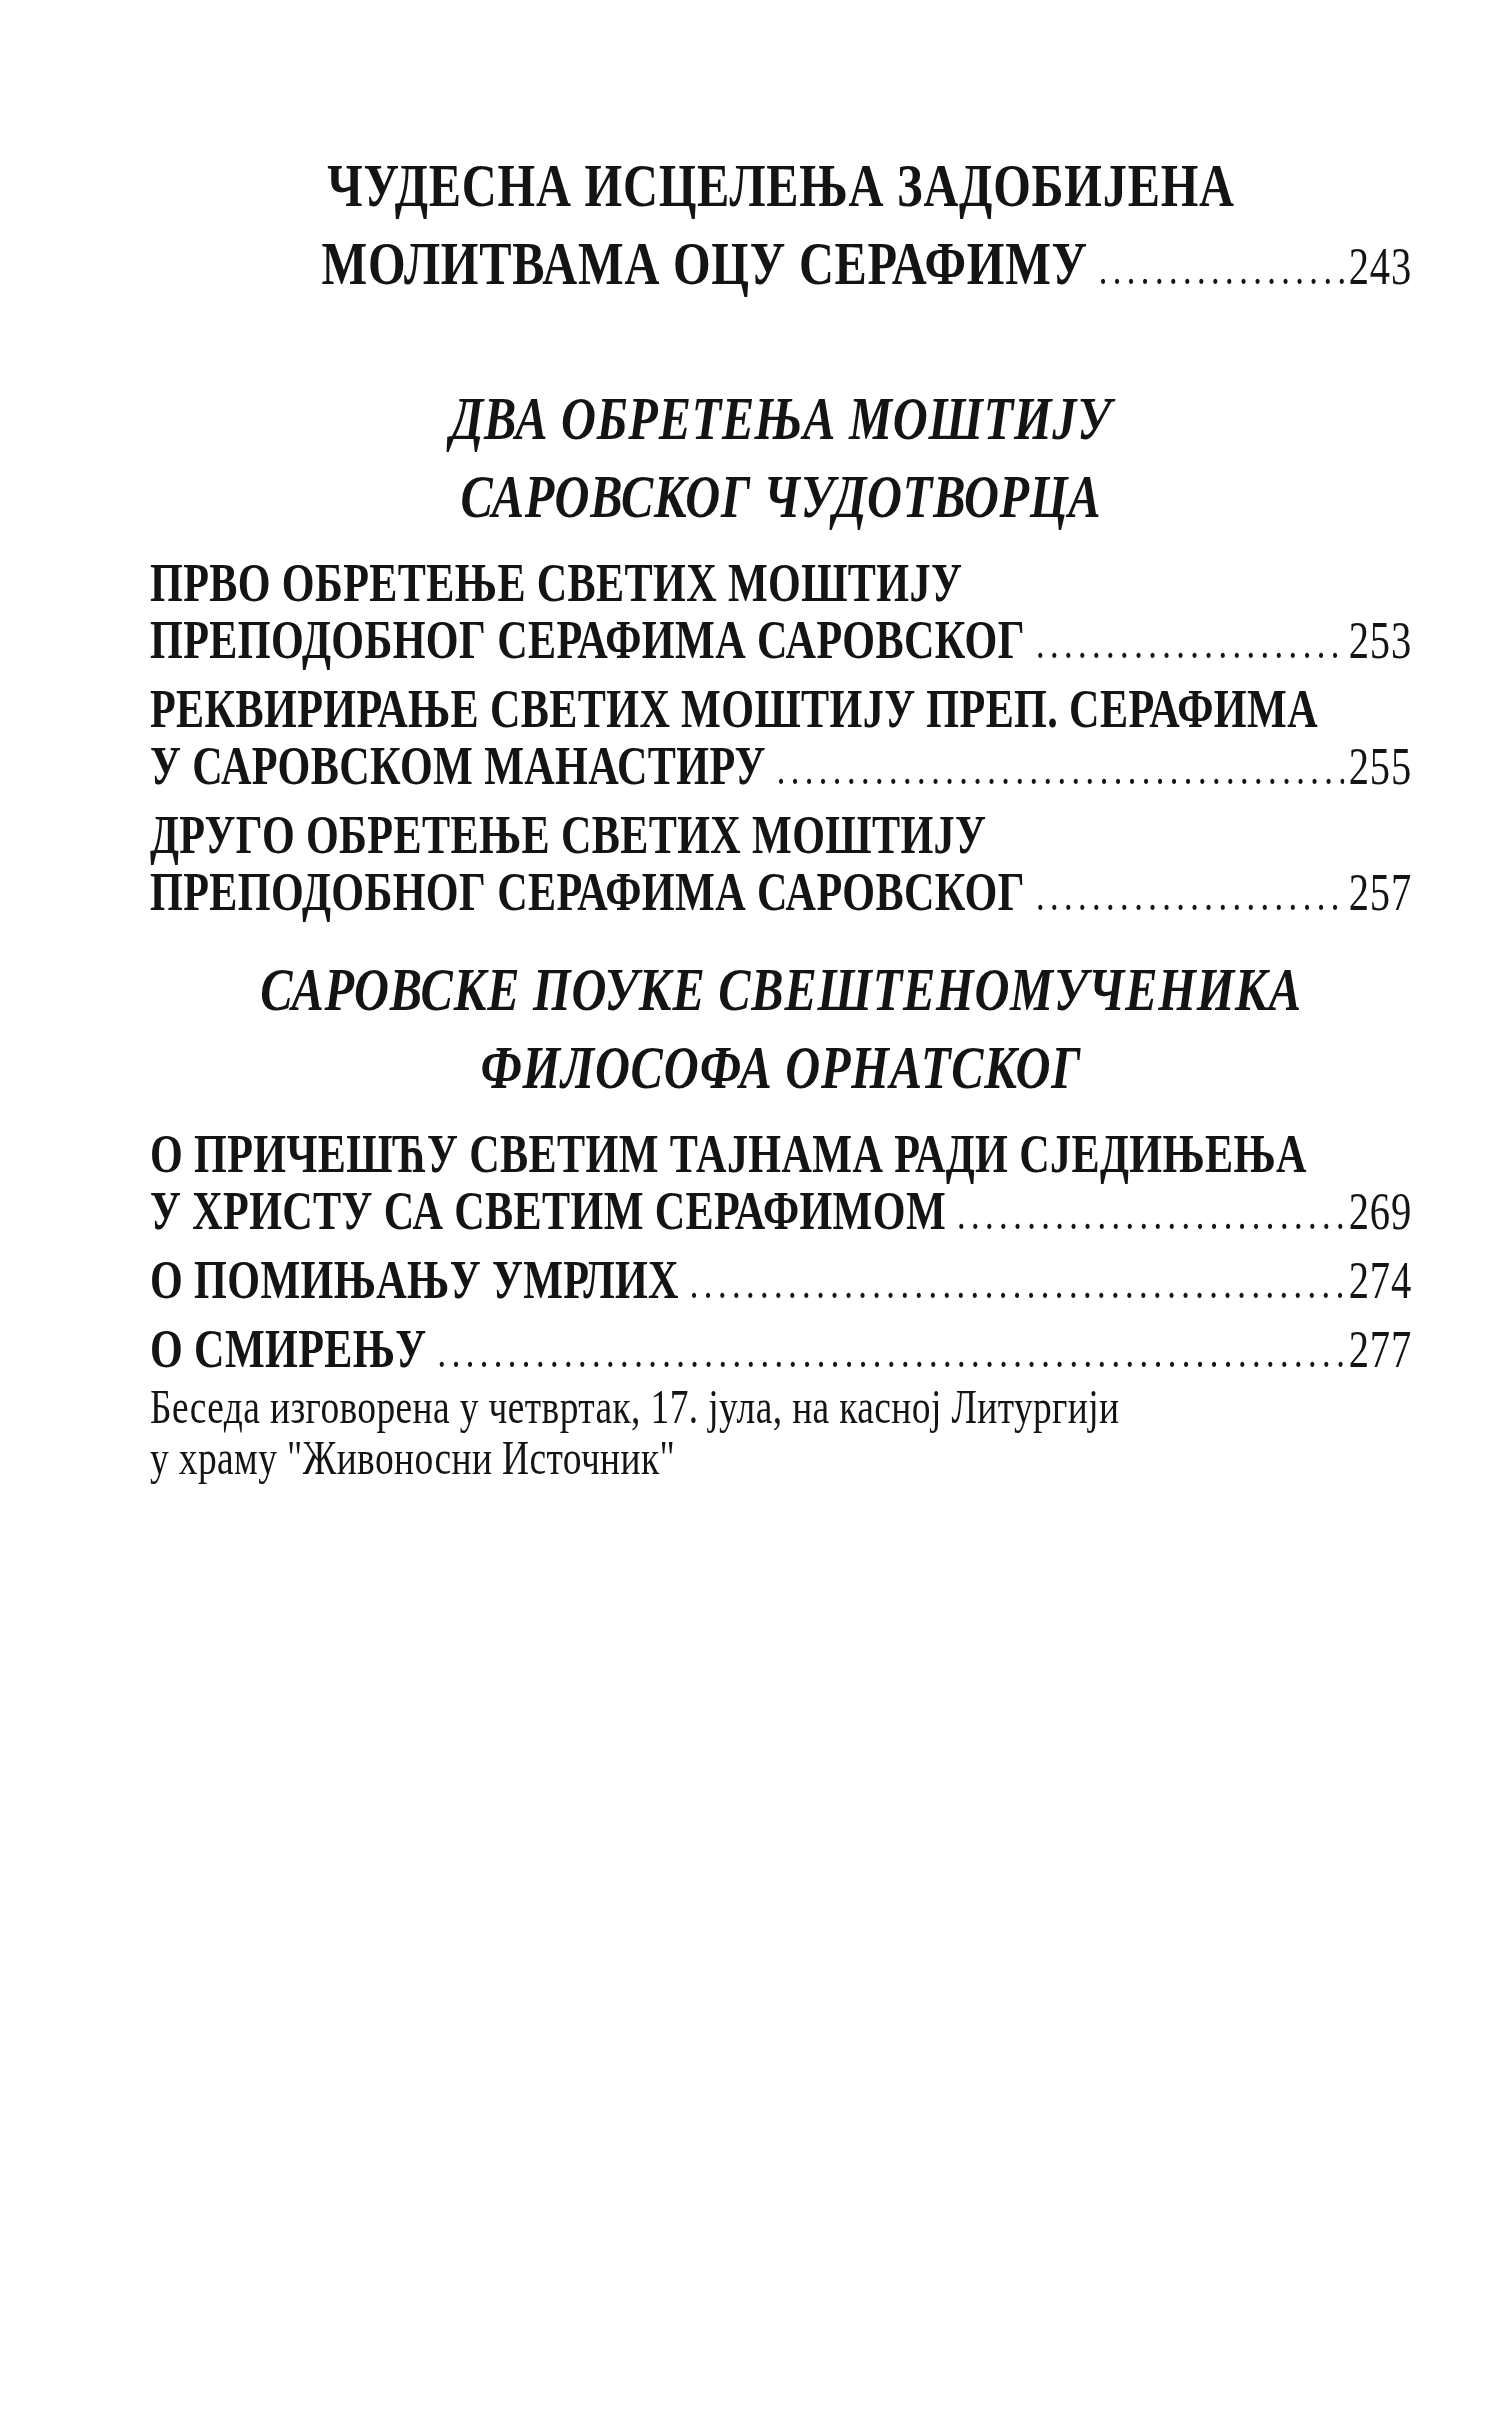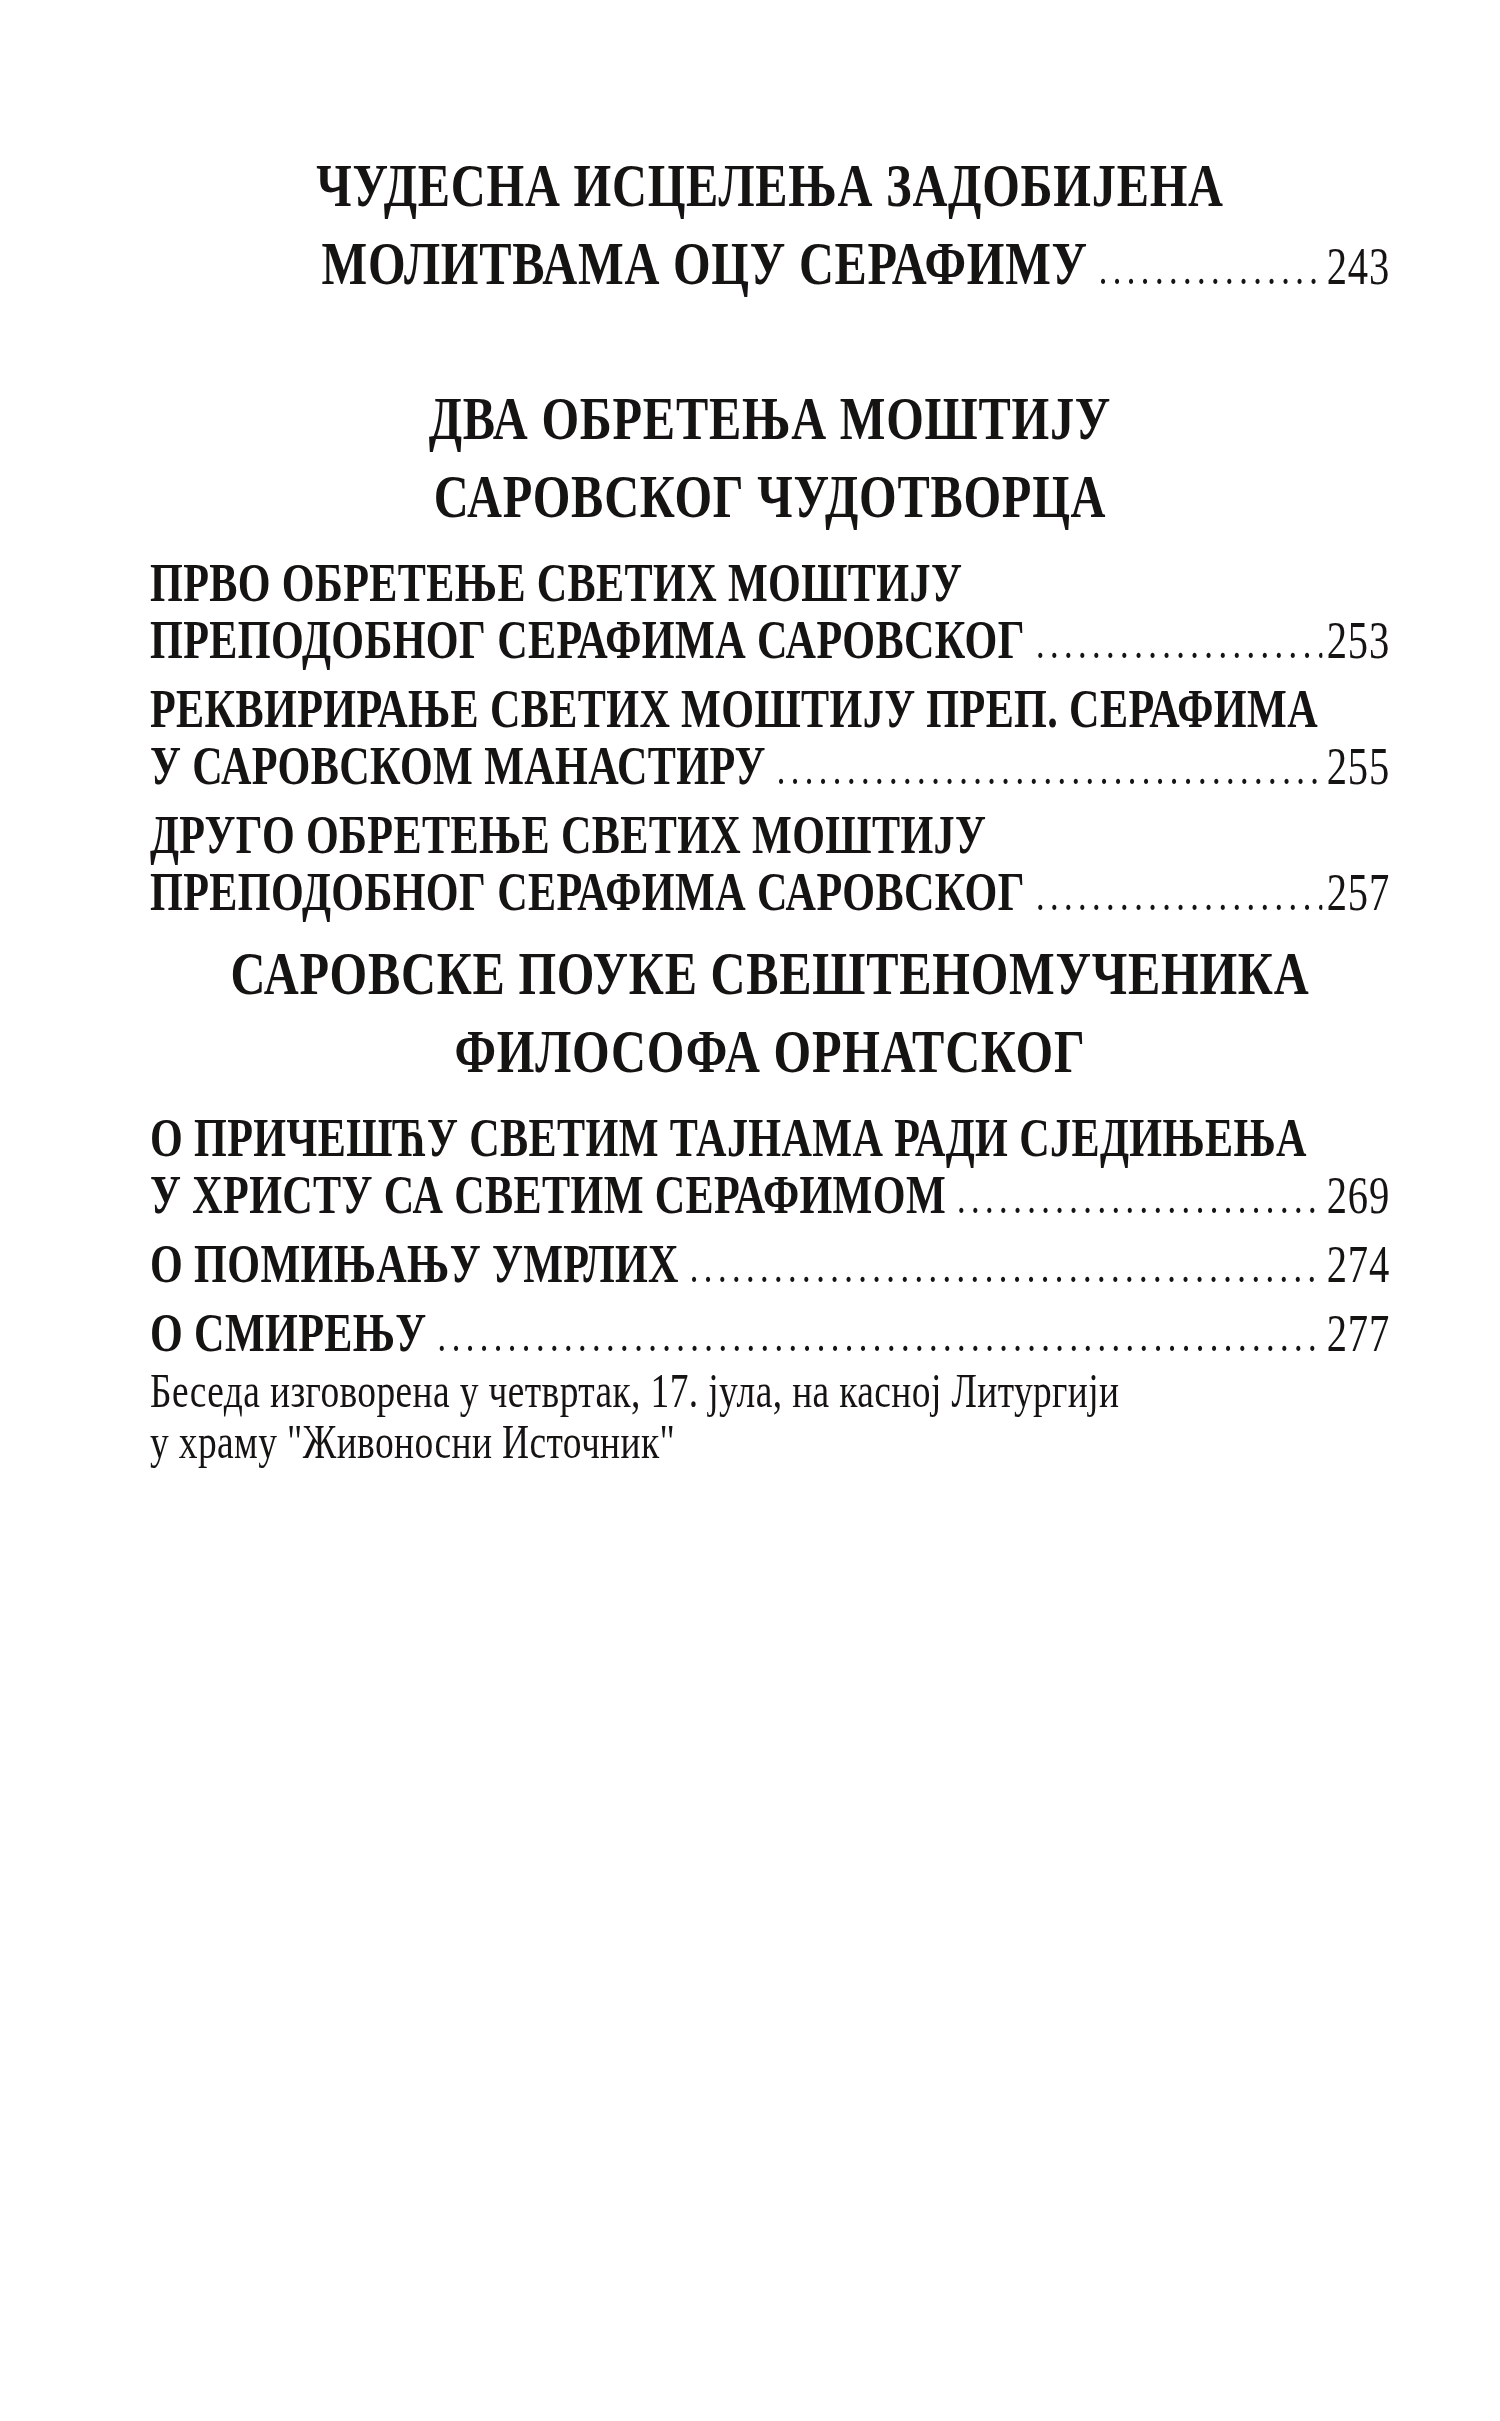--- a/index.html
+++ b/index.html
@@ -4,34 +4,34 @@
 <style>
   html, body { margin: 0; padding: 0; }
   body {
     width: 1500px;
     height: 2421px;
     background: #ffffff;
     color: #161412;
     font-family: "Liberation Serif", serif;
     overflow: hidden;
   }
-  .page { padding: 146px 110px 0 150px; }
+  .page { padding: 146px 88px 0 150px; }
 
   
   .line, .note-line {
     width: 128.2%;
     transform: scaleX(0.78);
     transform-origin: 0 50%;
     white-space: nowrap;
   }
 
   .block { margin-bottom: 10px; }
 
   .block.chapter-heading { margin-bottom: 20px; }
-  .block.chapter-heading:not(:first-child) { margin-top: 10px; }
+  .block.chapter-heading:not(:first-child) { margin-top: 26px; font-style: italic; }
   .block.chapter-heading:first-child { margin-bottom: 70px; }
   .chapter-heading .line {
     font-size: 62px;
     font-weight: 700;
     line-height: 78px;
     text-align: center;
     letter-spacing: 1px;
   }
 
   .block.entry { margin-bottom: 9px; }

